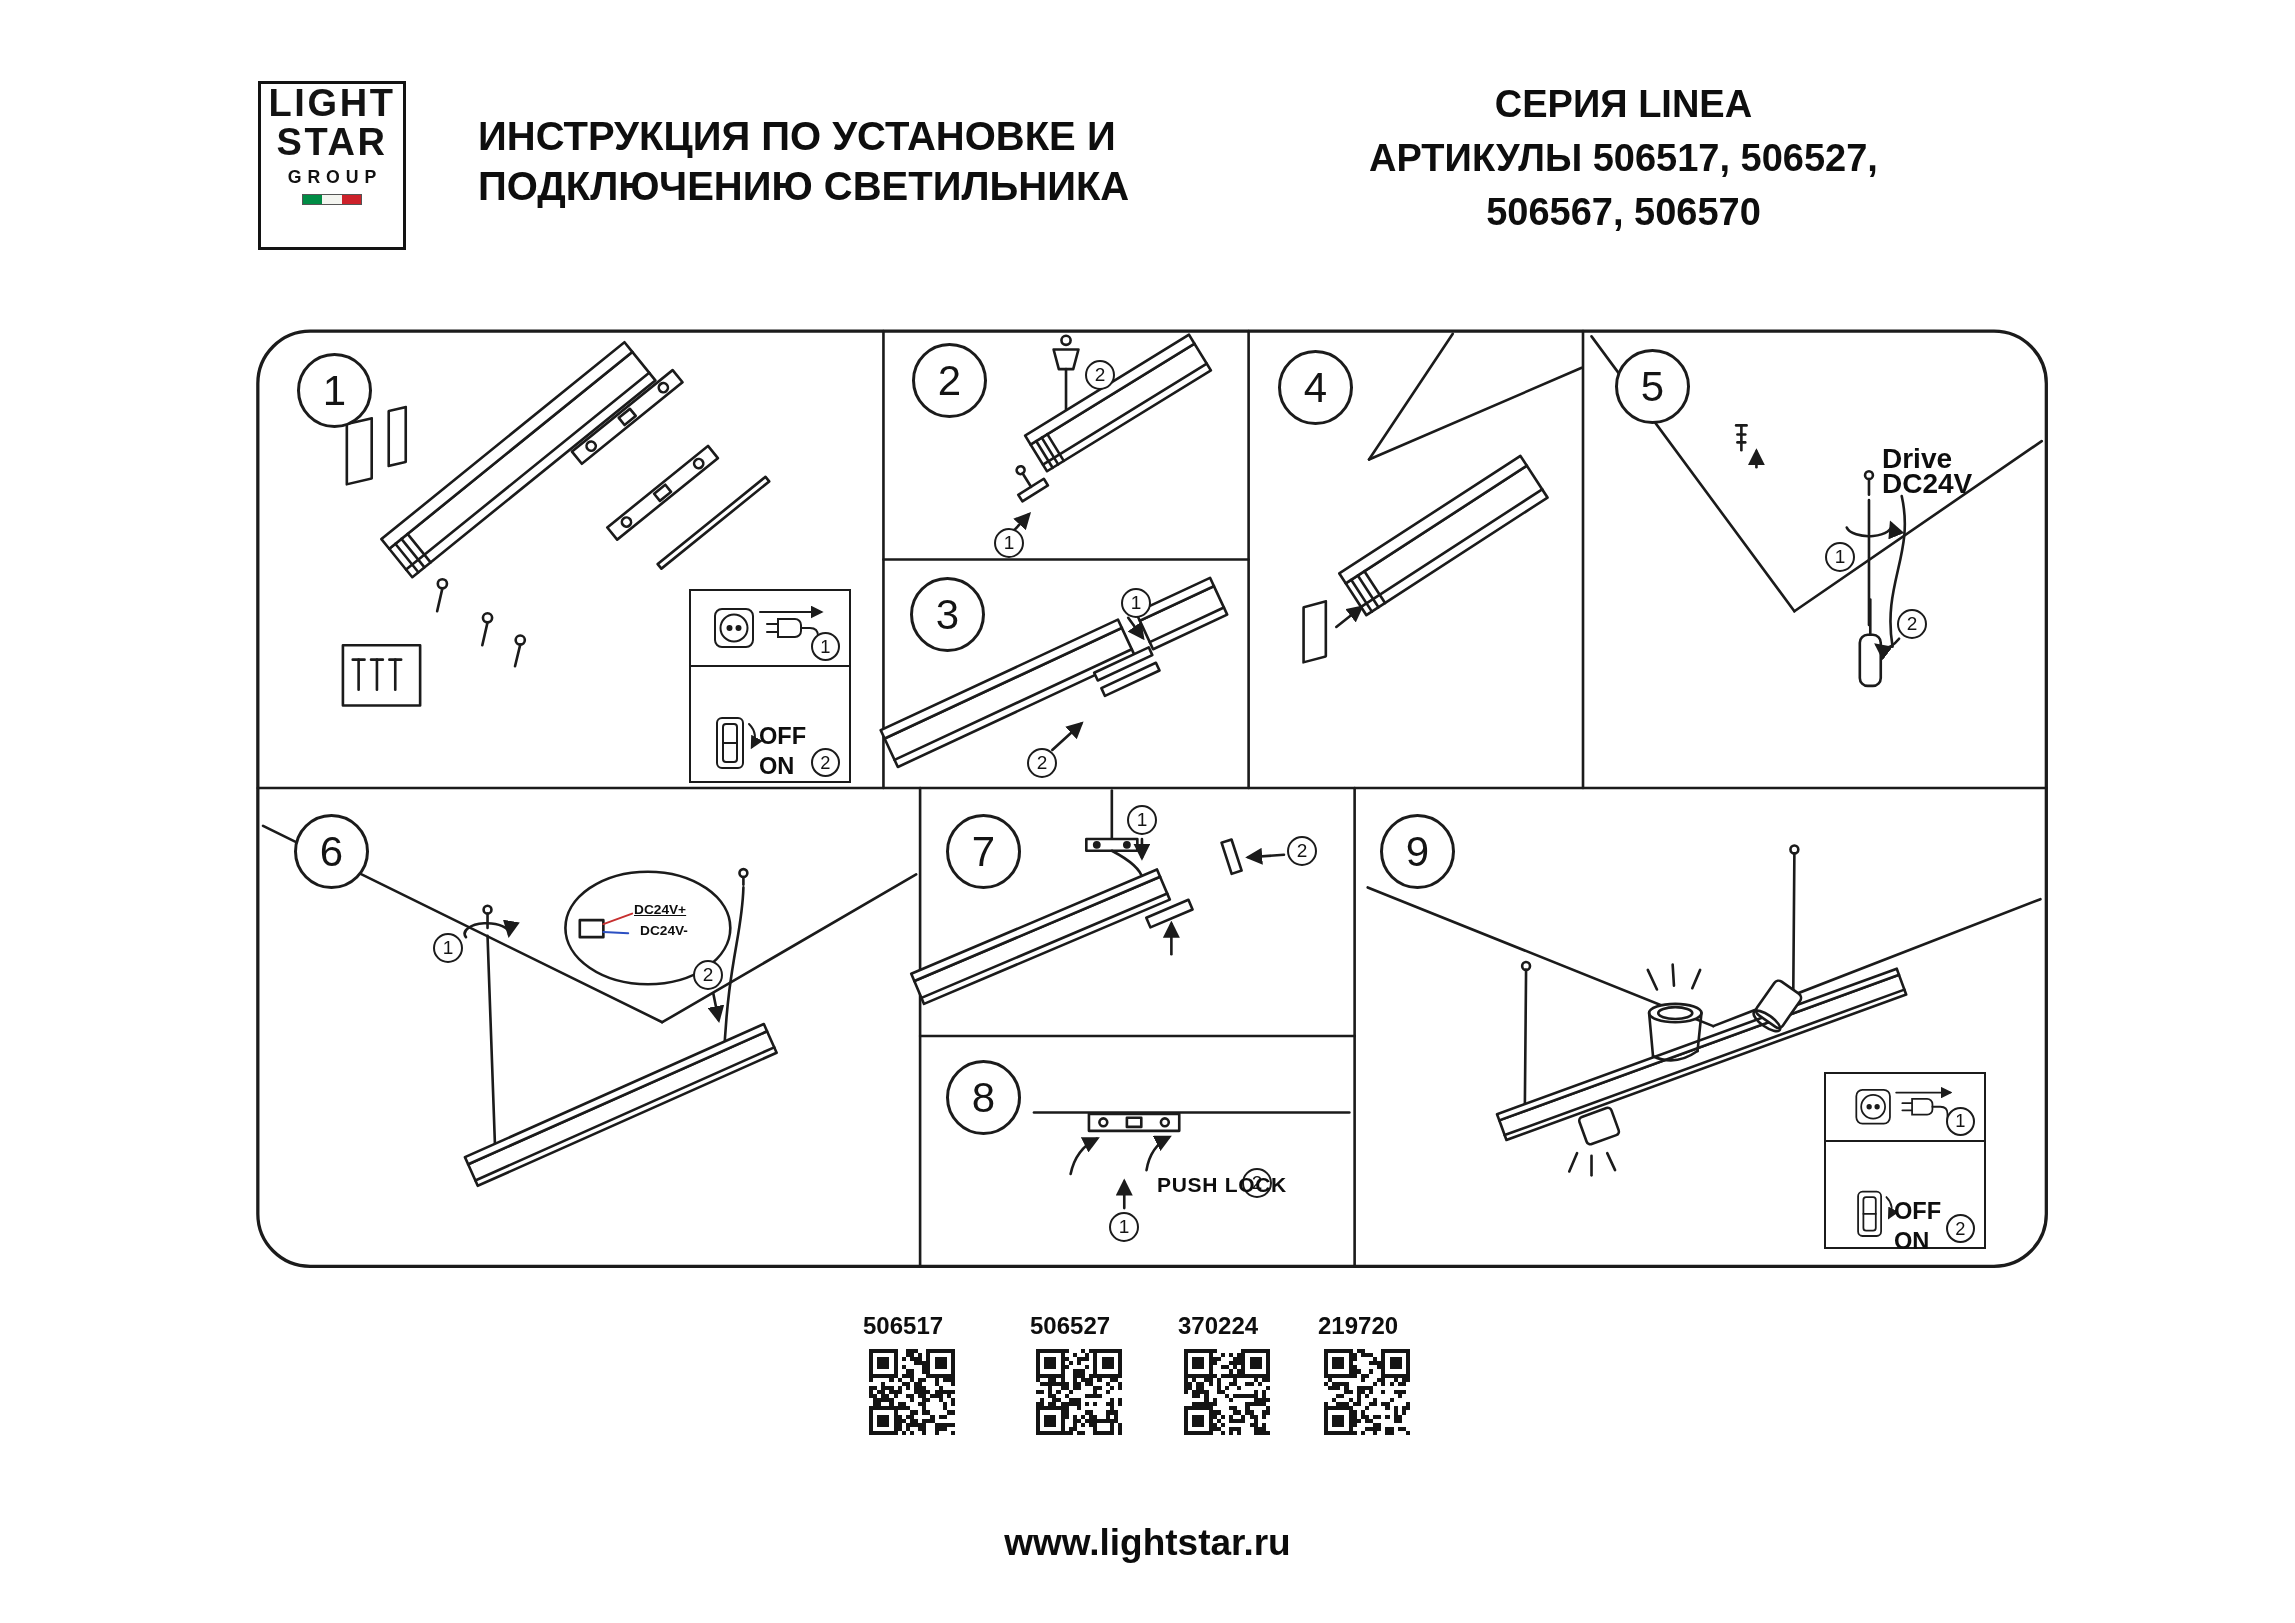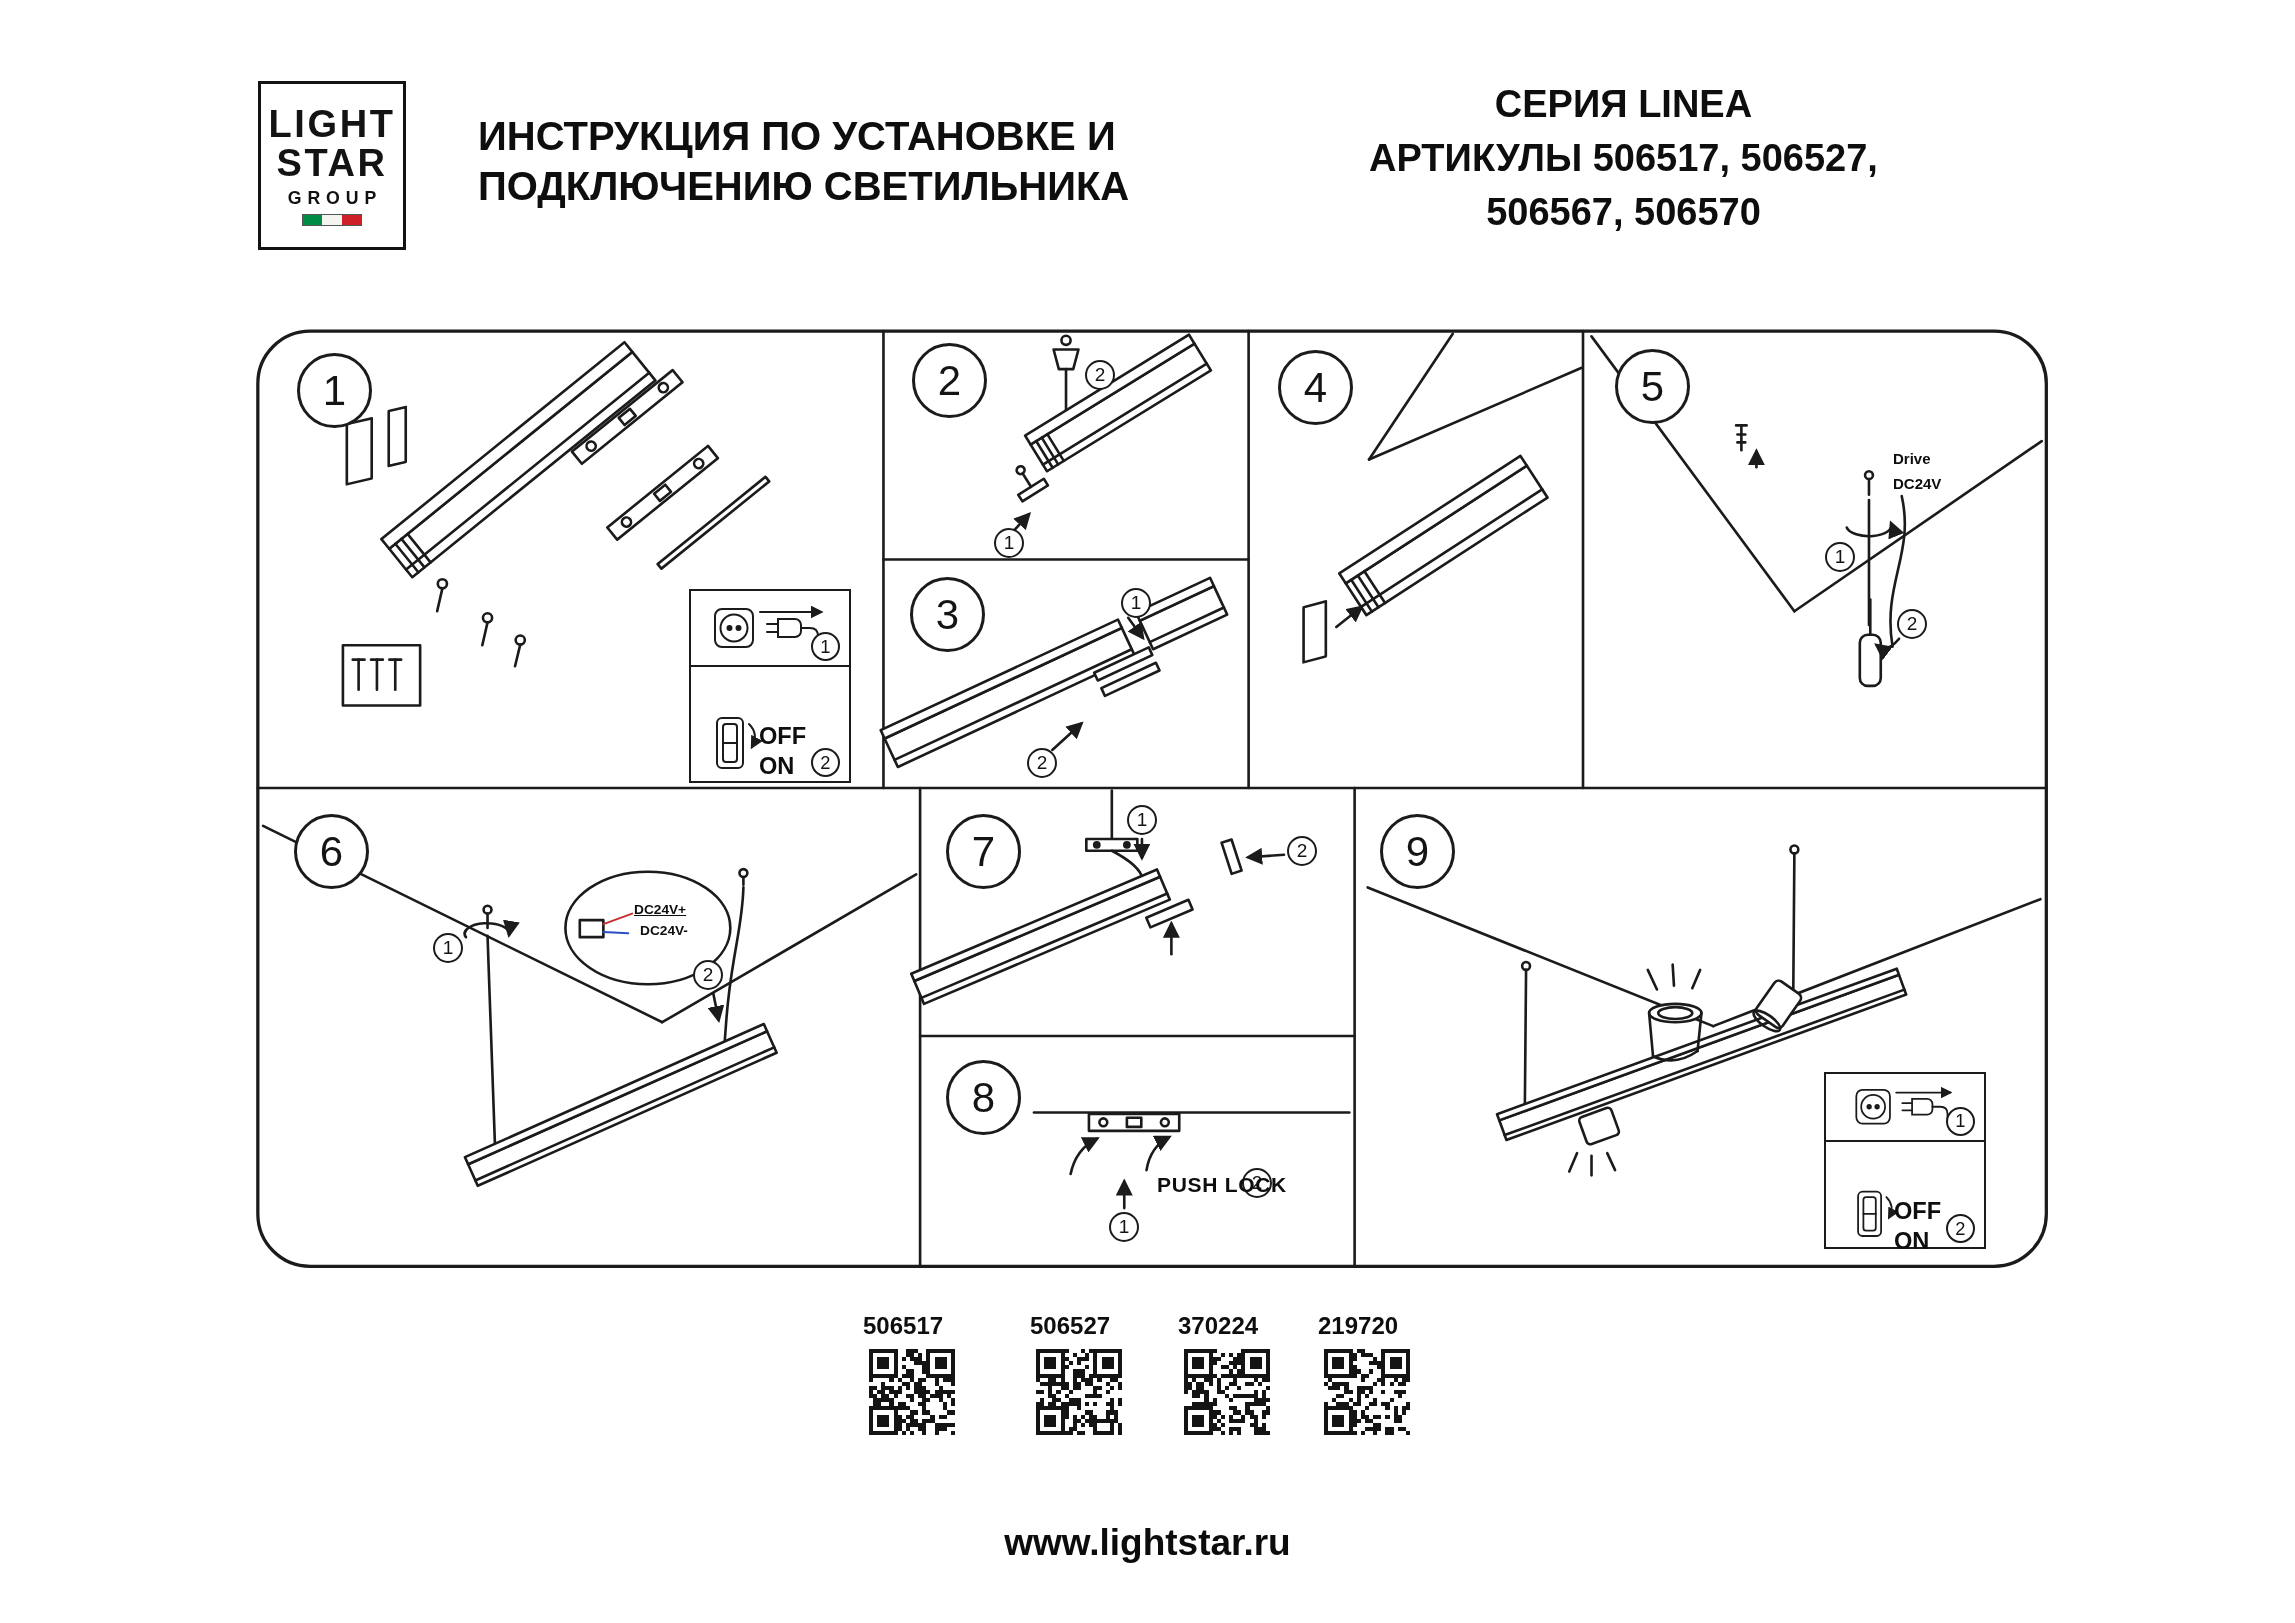--- a/index.html
+++ b/index.html
@@ -2,38 +2,38 @@
 <html style="font-size:10.5px"><head>
 <meta charset="utf-8">
 <style>
   *{margin:0;padding:0;box-sizing:border-box;}
   html,body{background:#fff;}
   body{font-family:"Liberation Sans","DejaVu Sans",sans-serif;color:#111;}
   .page{position:relative;width:2295px;height:1623px;background:#fff;overflow:hidden;}
   svg.art{position:absolute;left:0;top:0;}
 
   .logo{position:absolute;left:258px;top:81px;width:148px;height:169px;border:3.9px solid #131313;
-        display:flex;flex-direction:column;align-items:center;justify-content:center;background:#fff;}
+        display:flex;flex-direction:column;align-items:center;justify-content:flex-start;background:#fff;}
   .logo .l1{font-size:38px;font-weight:bold;letter-spacing:2.6px;line-height:1.02;color:#131313;}
   .logo .grp{font-size:17.7px;font-weight:bold;letter-spacing:5.9px;margin-top:5.2px;text-indent:5.9px;}
   .flag{display:flex;margin-top:5.9px;border:1.3px solid #555;}
   .flag span{width:19.6px;height:9.8px;display:block;}
 
   .title{position:absolute;left:478px;top:111px;font-size:40px;font-weight:bold;line-height:50px;color:#0e0e0e;}
   .head-right{position:absolute;left:1270px;top:77px;width:707px;text-align:center;
               font-size:38px;font-weight:bold;line-height:54px;color:#0e0e0e;}
 
   .step-circle{position:absolute;width:75px;height:75px;border:3.3px solid #1b1b1b;border-radius:50%;
                background:#fff;display:flex;align-items:center;justify-content:center;
                font-size:42px;color:#141414;}
   .callout{position:absolute;width:30px;height:30px;border:2px solid #1b1b1b;border-radius:50%;
            background:#fff;display:flex;align-items:center;justify-content:center;
            font-size:19px;color:#141414;}
   .lbl{position:absolute;font-weight:bold;color:#0e0e0e;}
-  .lbl-drive{left:1882px;top:446px;font-size:15px;line-height:25px;margin-left:11px;}
+  .lbl-drive{left:1882px;top:446px;font-size:28px;line-height:25px;}
   .lbl-wire{font-size:13.7px;}
   .lbl-push{left:1157px;top:1173px;font-size:21px;letter-spacing:0.7px;}
 
   .power-box{position:absolute;border:2.6px solid #1b1b1b;background:#fff;display:flex;flex-direction:column;}
   .pb-row{flex:1;position:relative;border-bottom:2.6px solid #1b1b1b;}
   .pb-row:last-child{border-bottom:none;margin-top:40px;}
   .pb-row svg{position:absolute;left:0;top:0;width:100%;height:100%;}
   .pbc{right:9.2px;bottom:3.9px;width:29px;height:29px;font-size:18.3px;}
   .onoff{position:absolute;left:68px;top:14.4px;font-weight:bold;font-size:23.6px;line-height:30px;color:#0e0e0e;}
 

